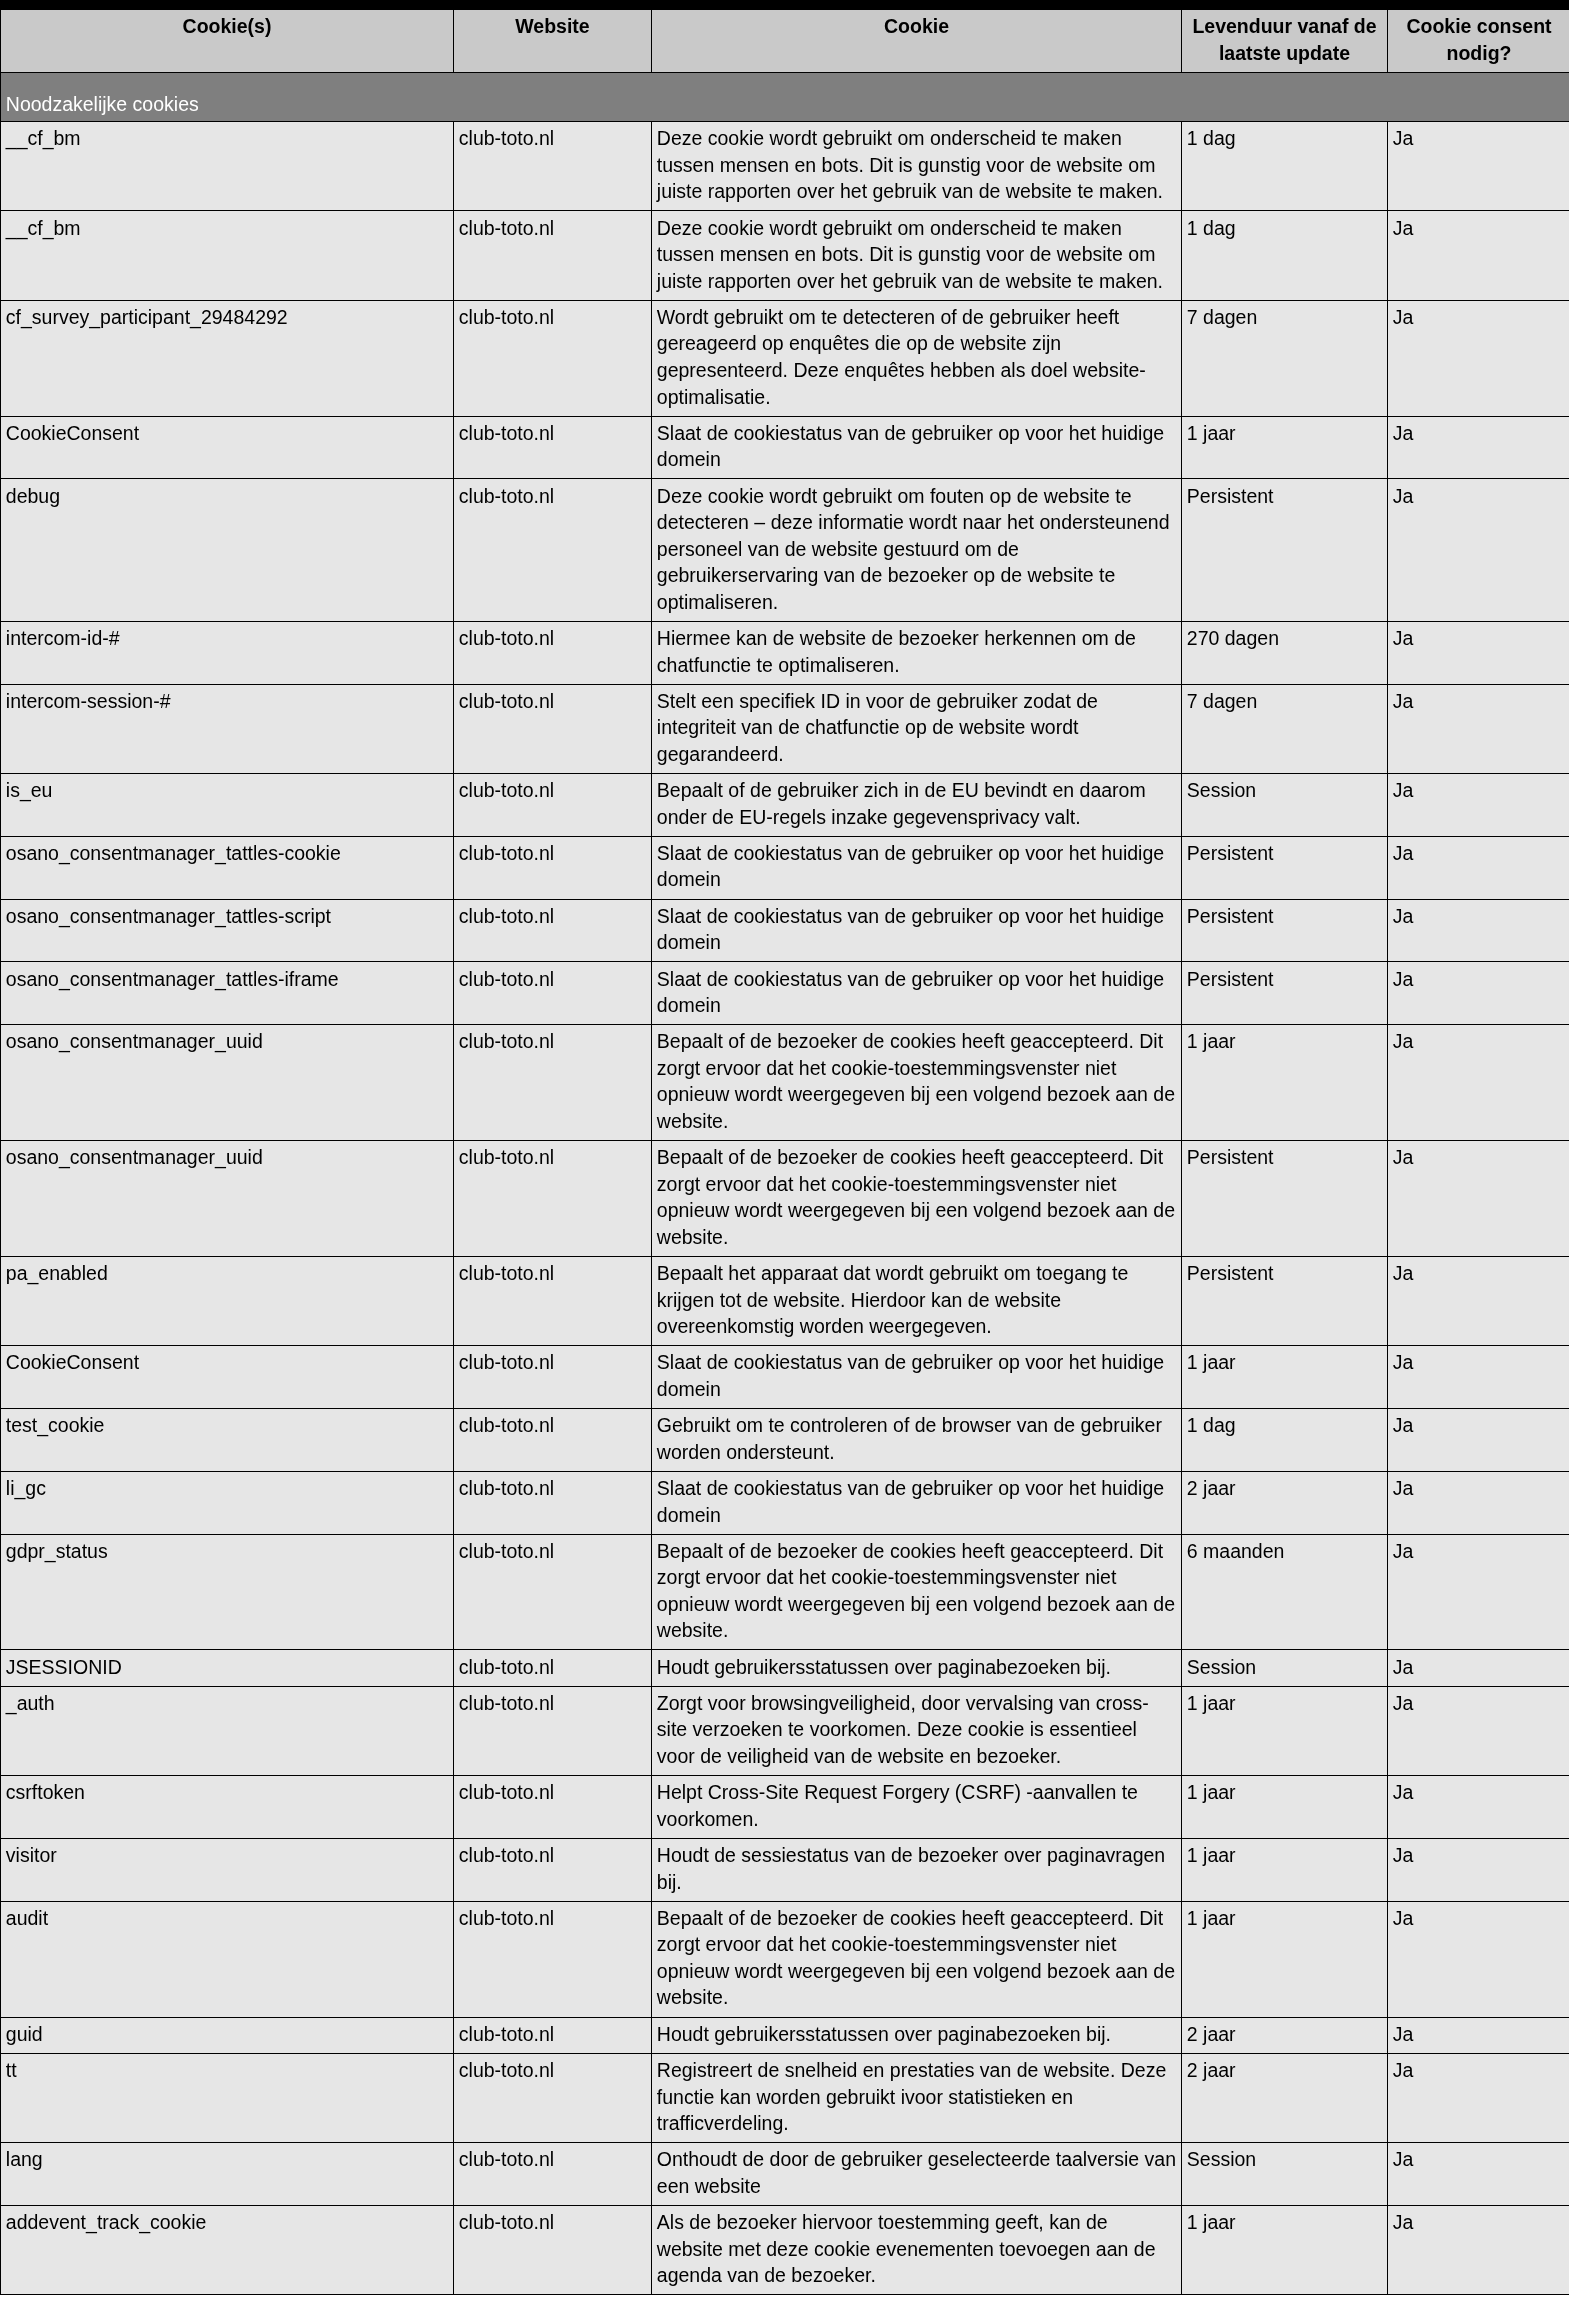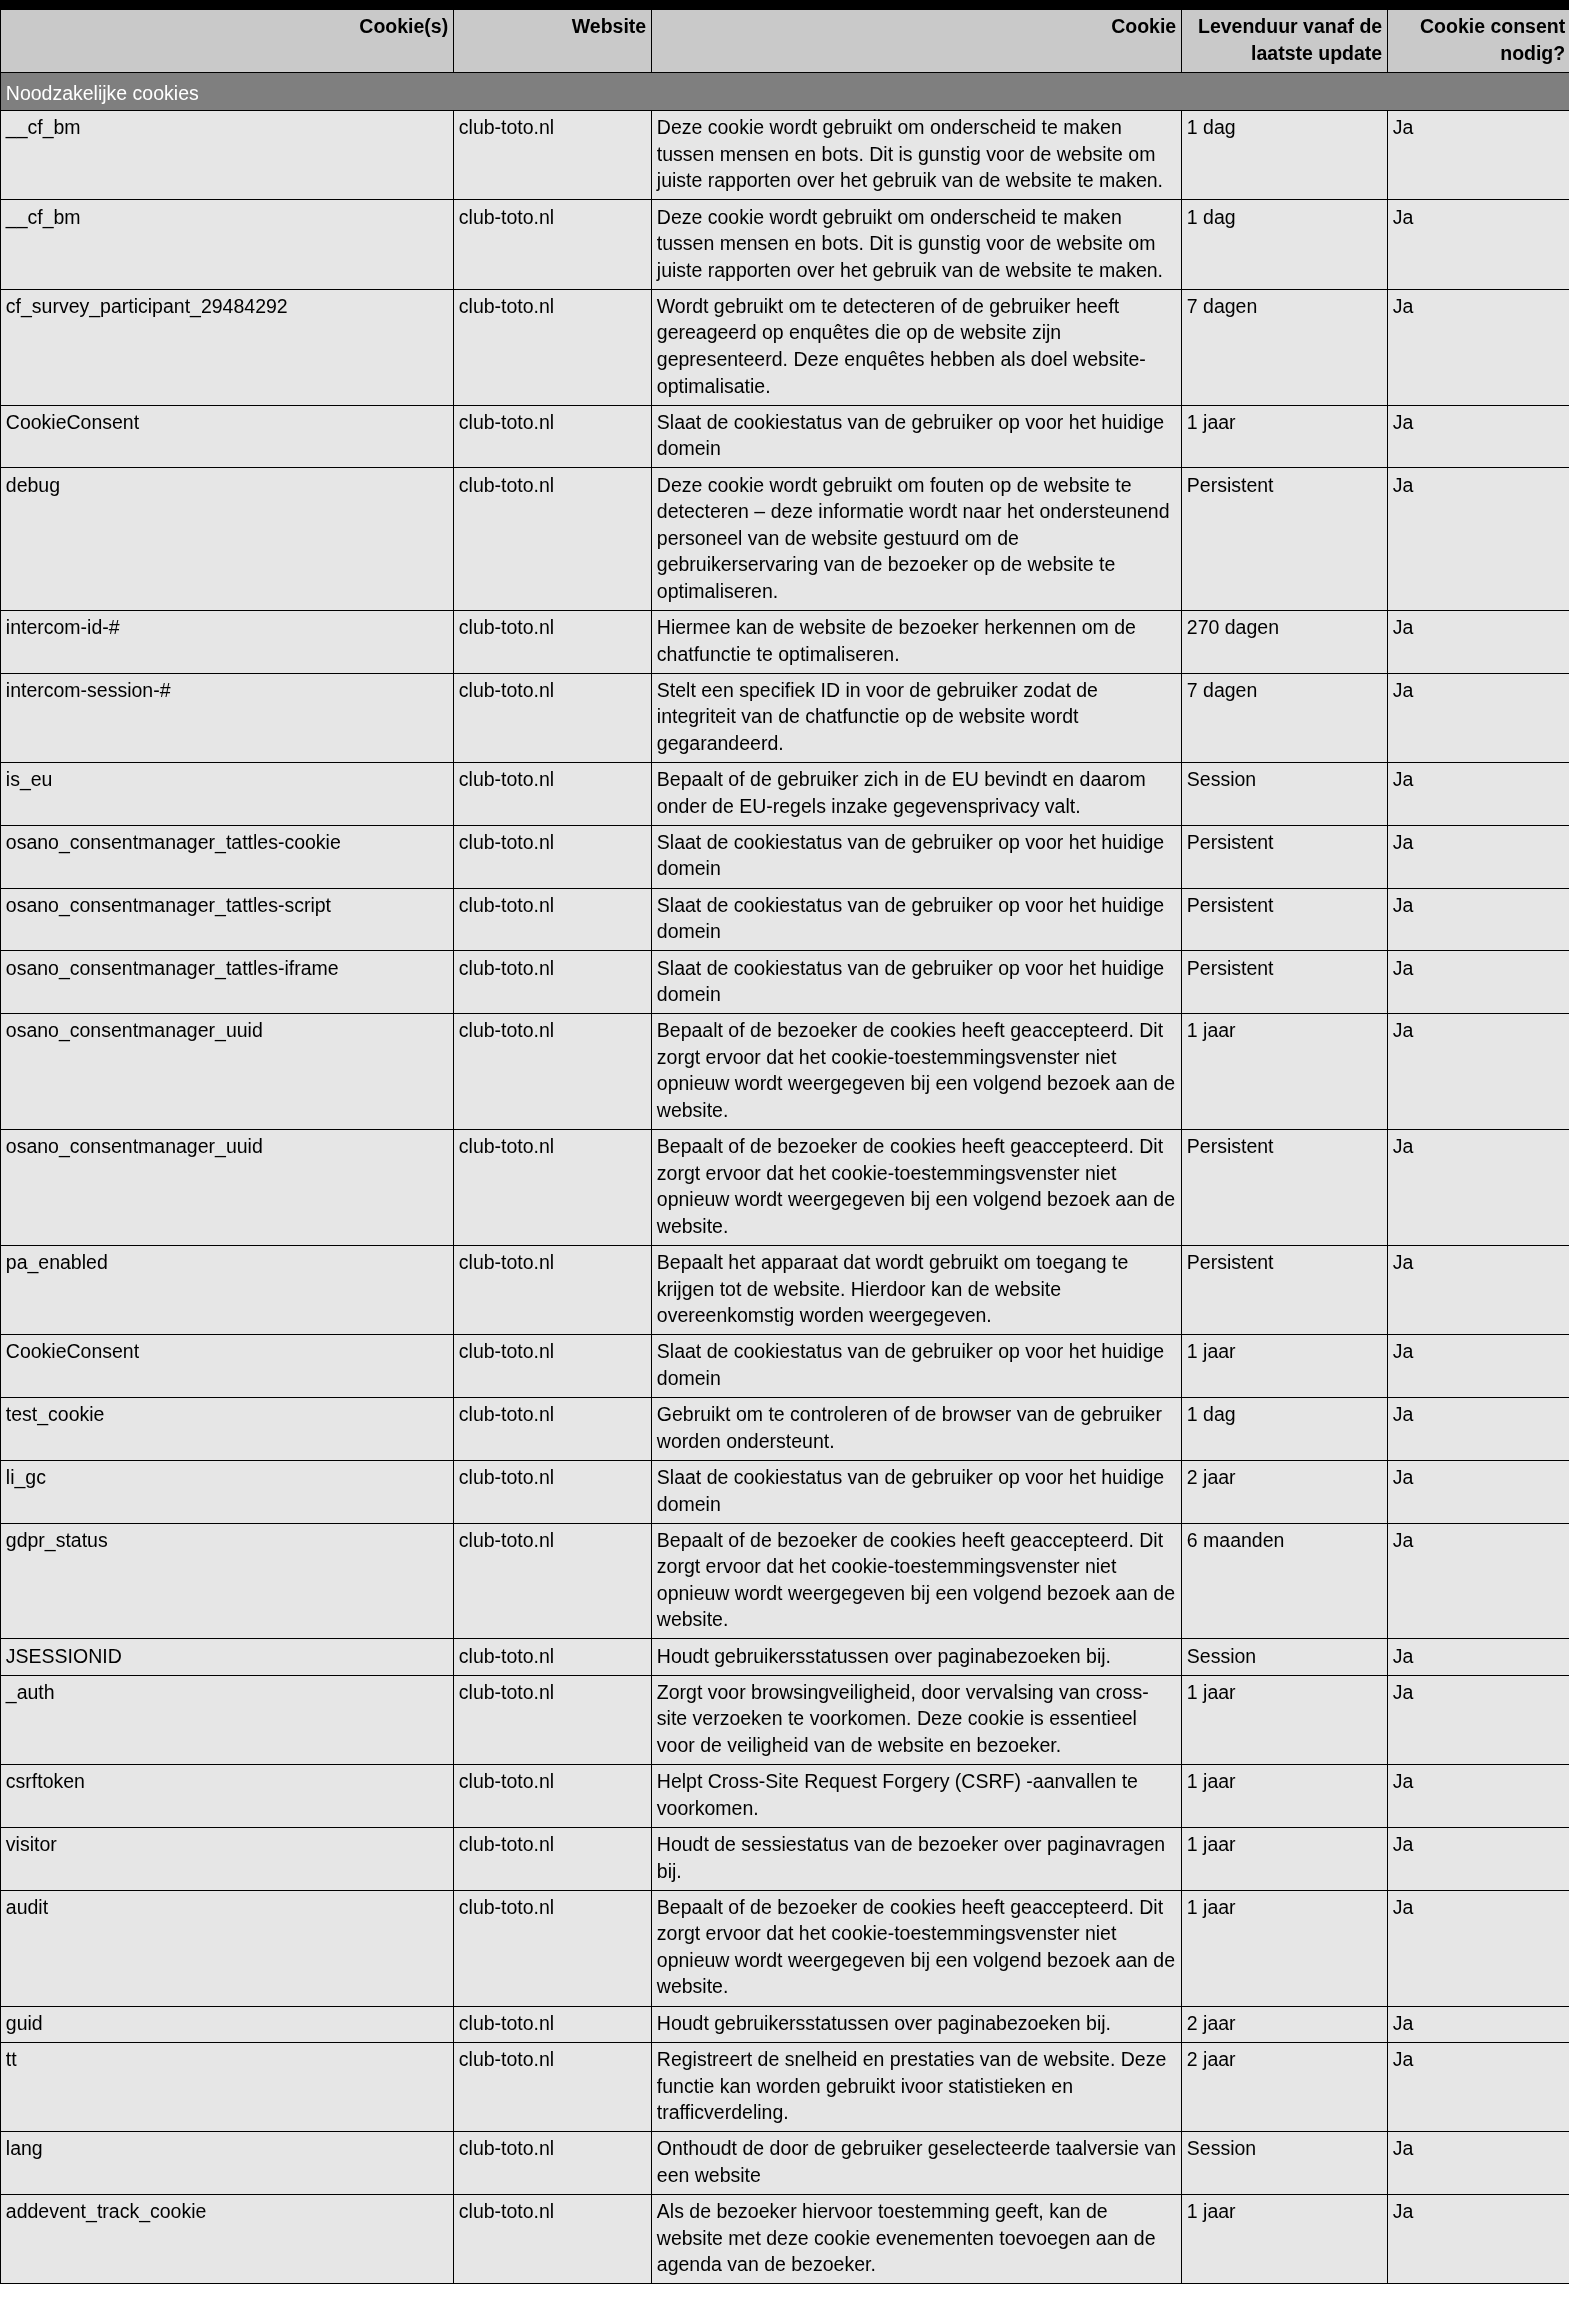--- a/index.html
+++ b/index.html
@@ -35,34 +35,34 @@
     border: 1.2px solid #000000;
     vertical-align: top;
     padding: 3.2px 4.8px 5.6px 4.8px;
     box-sizing: border-box;
     word-wrap: break-word;
     overflow-wrap: break-word;
   }
   table.cookie-table thead th {
     background: #c9c9c9;
     font-weight: bold;
-    text-align: right;
+    text-align: center;
     height: 62px;
   }
   col.c-name { width: 453px; }
   col.c-site { width: 198px; }
   col.c-func { width: 530px; }
   col.c-life { width: 206px; }
   col.c-cons { width: 183px; }
 
   tr.section-row td {
     background: #7f7f7f;
     color: #ffffff;
     font-weight: normal;
-    padding-top: 7px;
+    padding-top: 18px;
     padding-bottom: 4px;
     font-size: 19.5px;
   }
   tr.data-row td {
     background: #e6e6e6;
   }
 </style>
 </head>
 <body>
 

